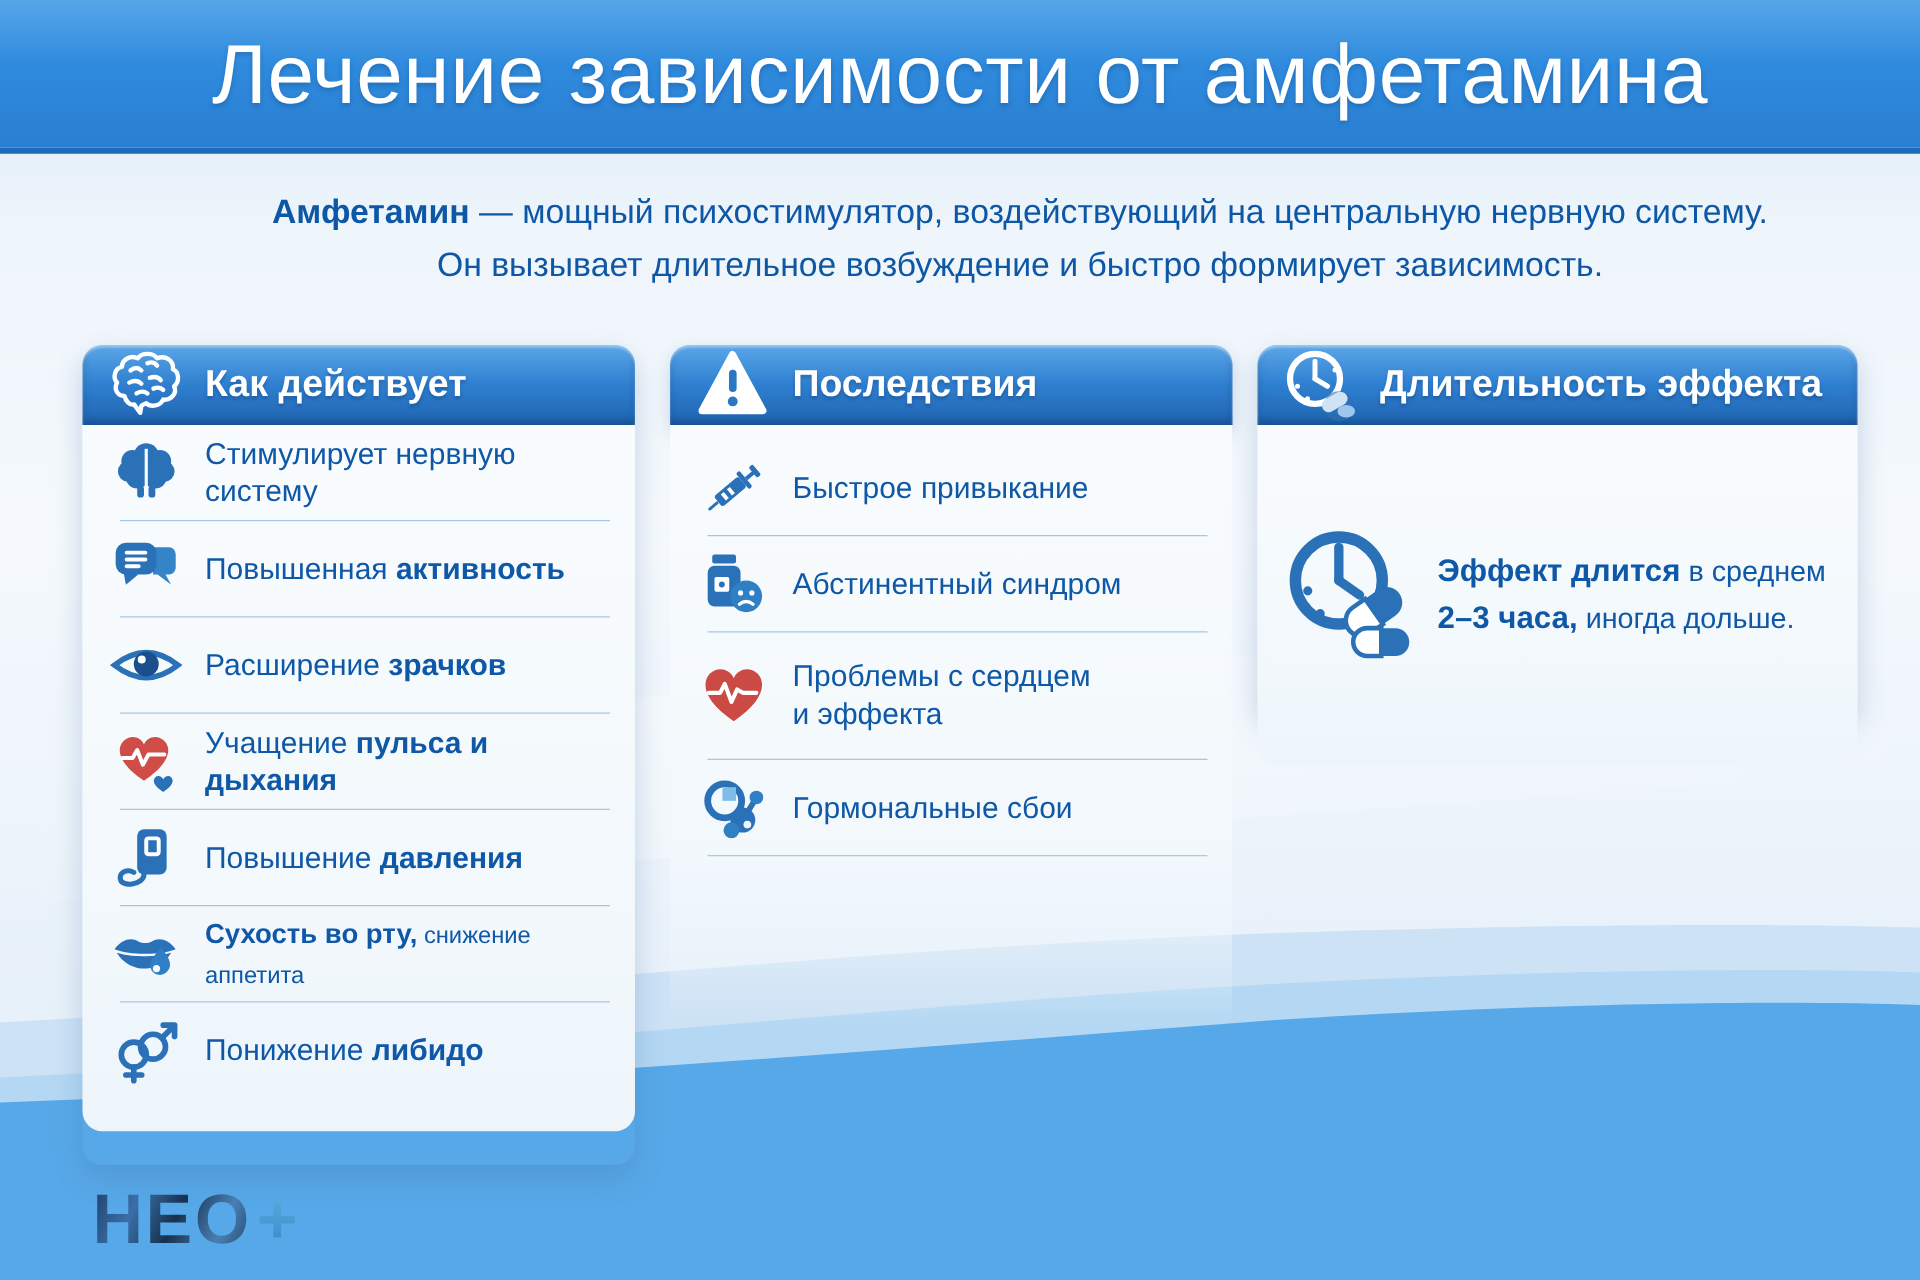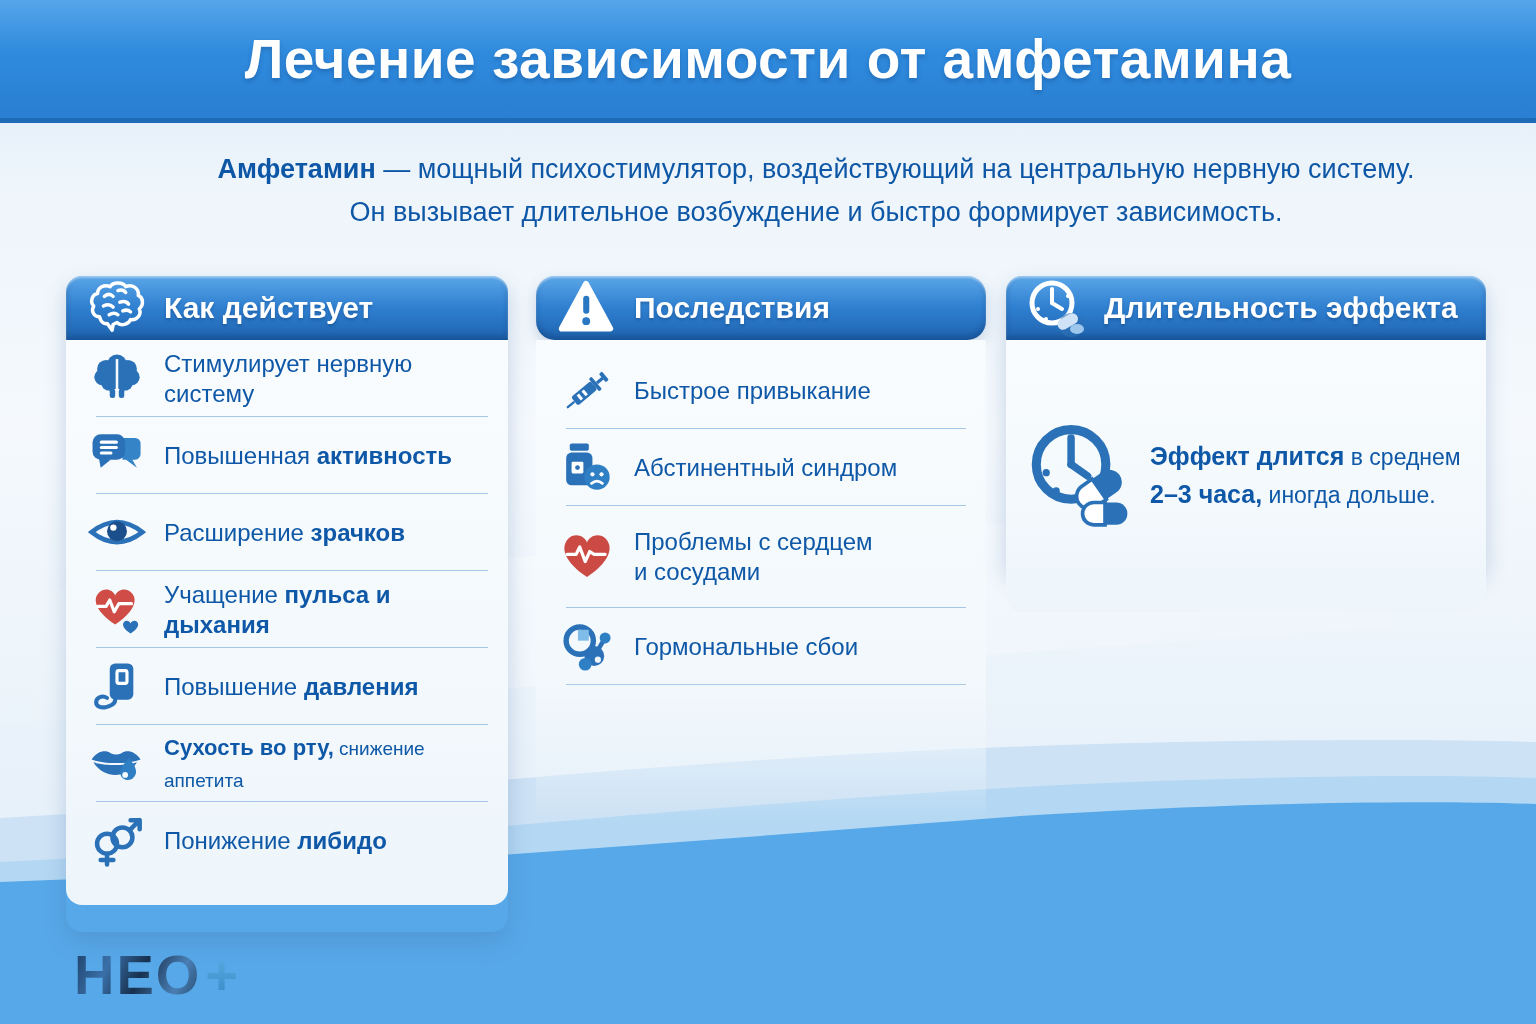--- a/index.html
+++ b/index.html
@@ -4,21 +4,21 @@
 <style>
   html,body{margin:0;padding:0;background:#9fc6e6;}
   .page{position:relative;width:1536px;height:1024px;overflow:hidden;
         font-family:"Liberation Sans",sans-serif;
         background:linear-gradient(180deg,#d9e9f7 0%,#eef5fb 18%,#f5f9fd 42%,#e9f2fa 72%,#e2eef9 100%);}
   
   .banner{position:absolute;left:0;top:0;width:1536px;height:118px;
           background:linear-gradient(180deg,#55a6e9 0%,#2f8add 45%,#2a7fd2 100%);
           border-bottom:5px solid #1e6cb7;
           display:flex;align-items:center;justify-content:center;}
-  .banner-title{color:#ffffff;font-size:55px;font-weight:700;letter-spacing:.5px;
+  .banner-title{color:#ffffff;font-size:67px;font-weight:400;letter-spacing:.5px;
           text-shadow:0 3px 4px rgba(15,70,130,.35);}
   
   .intro{position:absolute;left:0;top:148px;width:1536px;text-align:center;
          color:#0d57a6;font-size:27px;line-height:43px;margin-left:48px;}
   .intro .b{font-weight:700;}
   
   .waves{position:absolute;left:0;top:700px;width:1536px;height:324px;}
   .streak{position:absolute;left:-8%;top:540px;width:116%;height:130px;pointer-events:none;
           background:linear-gradient(90deg,rgba(255,255,255,0),rgba(255,255,255,.35) 40%,rgba(255,255,255,0));
           transform:rotate(-4deg);}
@@ -27,21 +27,21 @@
   .card-header{height:64px;border-radius:16px 16px 0 0;
           background:linear-gradient(180deg,#5aa6e8 0%,#2f7fd0 50%,#1f64b0 100%);
           box-shadow:inset 0 2px 2px rgba(255,255,255,.4),inset 0 -4px 6px rgba(10,50,100,.35);
           display:flex;align-items:center;gap:16px;padding:0 18px;color:#fff;}
   .card-header .htitle{font-size:30px;font-weight:700;text-shadow:0 2px 3px rgba(15,60,115,.4);}
   .hicon{flex:none;width:64px;height:64px;display:flex;align-items:center;justify-content:center;}
   .card-body{background:linear-gradient(180deg,#f9fcfe 0%,#f2f8fc 70%,#edf5fb 100%);
           border-radius:0 0 16px 16px;}
   .card-how{left:66px;width:442px;height:656px;box-shadow:0 10px 22px rgba(70,110,165,.28);}
   .card-cons{left:536px;width:450px;height:562px;}
-  .card-cons .card-header{box-shadow:inset 0 2px 2px rgba(255,255,255,.4),inset 0 -4px 6px rgba(10,50,100,.35),0 6px 14px rgba(70,110,165,.25);border-radius:19px;}
+  .card-cons .card-header{box-shadow:inset 0 2px 2px rgba(255,255,255,.4),inset 0 -4px 6px rgba(10,50,100,.35),0 6px 14px rgba(70,110,165,.25);}
   .card-dur{left:1006px;width:480px;height:297px;box-shadow:0 10px 22px rgba(70,110,165,.28);}
   .how-body{height:565px;}
   .cons-body{height:471px;padding-top:12px;
           -webkit-mask-image:linear-gradient(180deg,#000 70%,transparent 100%);
           mask-image:linear-gradient(180deg,#000 70%,transparent 100%);}
   .dur-body{height:272px;display:flex;align-items:center;gap:16px;padding:0 22px;}
   
   .row{position:relative;display:flex;align-items:center;gap:18px;padding:0 22px;min-height:77px;}
   .row.tall{min-height:102px;}
   .row::after{content:"";position:absolute;left:30px;right:20px;bottom:0;height:1px;background:#a5c7e5;}
@@ -255,21 +255,21 @@
 
       <div class="row tall">
         <span class="icon">
           <svg viewBox="0 0 64 64" width="58" height="58">
             <path d="M32 54 C8 38 2 22 11 12 C18 5 29 8 32 16 C35 8 46 5 53 12 C62 22 56 38 32 54 Z" fill="#cb4b44"></path>
             <polyline points="10,29 20,29 24,21 30,37 35,26 40,29 52,29" fill="none" stroke="#fff" stroke-width="3.6" stroke-linejoin="round" stroke-linecap="round"></polyline>
           </svg>
         </span>
         <span class="t">
             <span class="line">Проблемы с сердцем</span>
-            <span class="line">и сосудами</span>
+            <span class="line">и эффекта</span>
           </span>
       </div>
 
       <div class="row">
         <span class="icon">
           <svg viewBox="0 0 64 64" width="58" height="58">
             <circle cx="24" cy="25" r="15" fill="none" stroke="#2a71b8" stroke-width="6"></circle>
             <rect x="22" y="13" width="12" height="12" fill="#7fbce8"></rect>
             <line x1="40" y1="42" x2="52" y2="22" stroke="#2a71b8" stroke-width="5"></line>
             <line x1="40" y1="42" x2="30" y2="50" stroke="#2a71b8" stroke-width="5"></line>

